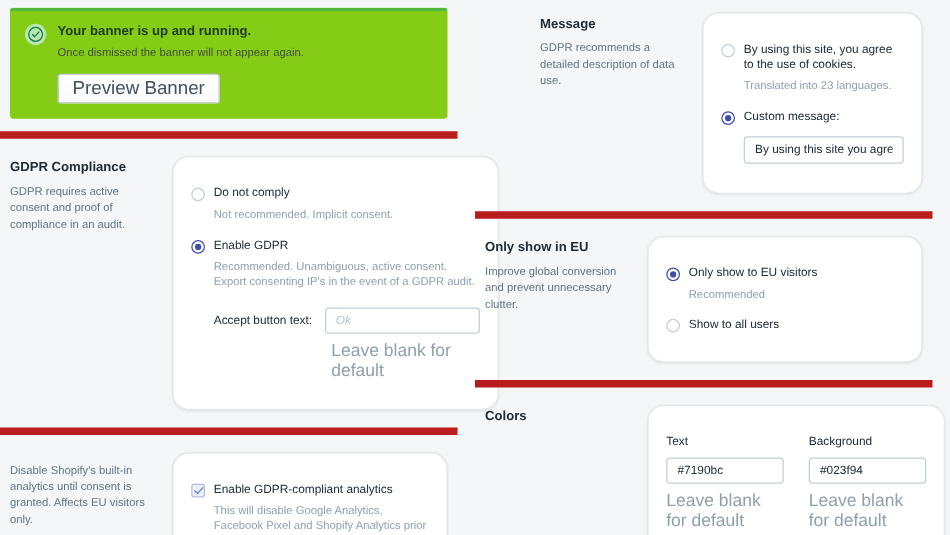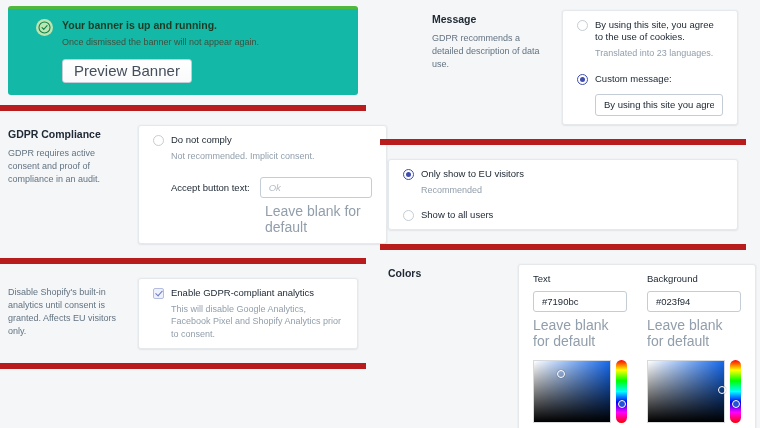--- a/index.html
+++ b/index.html
@@ -11,24 +11,24 @@
     overflow: hidden;
   }
   .page { display: flex; width: 760px; height: 428px; }
   .col { width: 380px; position: relative; }
   .col-left { padding: 0 14px 0 0; }
   .col-right { padding: 0 14px 0 0; }
 
   
   .banner {
     margin: 6px 8px 0 8px;
-    background: #14b8a6;
+    background: #84cc16;
     border-top: 3px solid #50b83c;
     border-radius: 3px;
-    padding: 9px 12px 12px 28px;
+    padding: 9px 12px 12px 12px;
     display: flex;
     gap: 9px;
   }
   .banner-icon {
     width: 17px; height: 17px; flex: 0 0 17px;
     border-radius: 50%;
     background: #bbe5b3;
     display: flex; align-items: center; justify-content: center;
     margin-top: 1px;
   }
@@ -56,23 +56,23 @@
     gap: 10px;
   }
   .sect.divided { border-top: 6px solid #b91c1c; }
   .sect-info { width: 120px; flex: 0 0 120px; padding-top: 2px; }
   .sect-title { font-size: 10.5px; font-weight: bold; color: #212b36; line-height: 14px; }
   .sect-desc { font-size: 9px; color: #637381; margin-top: 6px; line-height: 13px; }
   .card {
     flex: 1 1 auto;
     background: #ffffff;
     border: 1px solid #e6e9ec;
-    border-radius: 3px;
+    border-radius: 13px;
     box-shadow: 0 0 0 1px rgba(63,63,68,0.02), 0 1px 2px rgba(63,63,68,0.07);
-    padding: 8px 14px;
+    padding: 23px 14px;
   }
 
   
   .choice { display: flex; gap: 7px; align-items: flex-start; }
   .choice + .choice { margin-top: 13px; }
   .radio {
     width: 11px; height: 11px; flex: 0 0 11px;
     border-radius: 50%;
     border: 1px solid #c4cdd5;
     background: #fff;
@@ -191,23 +191,30 @@
         <div class="sect-desc">GDPR requires active consent and proof of compliance in an audit.</div>
       </div>
       <div class="card">
         <div class="choice">
           <span class="radio"></span>
           <div class="choice-body">
             <div class="choice-label">Do not comply</div>
             <div class="choice-help">Not recommended. Implicit consent.</div>
           </div>
         </div>
+        <div class="choice">
+          <span class="radio on"></span>
+          <div class="choice-body">
+            <div class="choice-label">Enable GDPR</div>
+            <div class="choice-help">Recommended. Unambiguous, active consent. Export consenting IP's in the event of a GDPR audit.</div>
+          </div>
+        </div>
         <div class="inline-field">
           <span class="inline-label">Accept button text:</span>
-          <input class="txt" style="width: 112px; font-style: italic;" type="text" placeholder="Ok">
+          <input class="txt" style="width: 124px; font-style: italic;" type="text" placeholder="Ok">
         </div>
         <div class="hint indent">Leave blank for default</div>
       </div>
     </div>
 
     <div class="sect divided">
       <div class="sect-info">
         <div class="sect-desc">Disable Shopify's built-in analytics until consent is granted. Affects EU visitors only.</div>
       </div>
       <div class="card">
@@ -249,20 +256,24 @@
             <div class="choice-label">Custom message:</div>
           </div>
         </div>
         <div class="sub-input">
           <input class="txt" type="text" value="By using this site you agree to the use of cookies!!!" style="">
         </div>
       </div>
     </div>
 
     <div class="sect divided">
+      <div class="sect-info">
+        <div class="sect-title">Only show in EU</div>
+        <div class="sect-desc">Improve global conversion and prevent unnecessary clutter.</div>
+      </div>
       <div class="card">
         <div class="choice">
           <span class="radio on"></span>
           <div class="choice-body">
             <div class="choice-label">Only show to EU visitors</div>
             <div class="choice-help">Recommended</div>
           </div>
         </div>
         <div class="choice">
           <span class="radio"></span>

